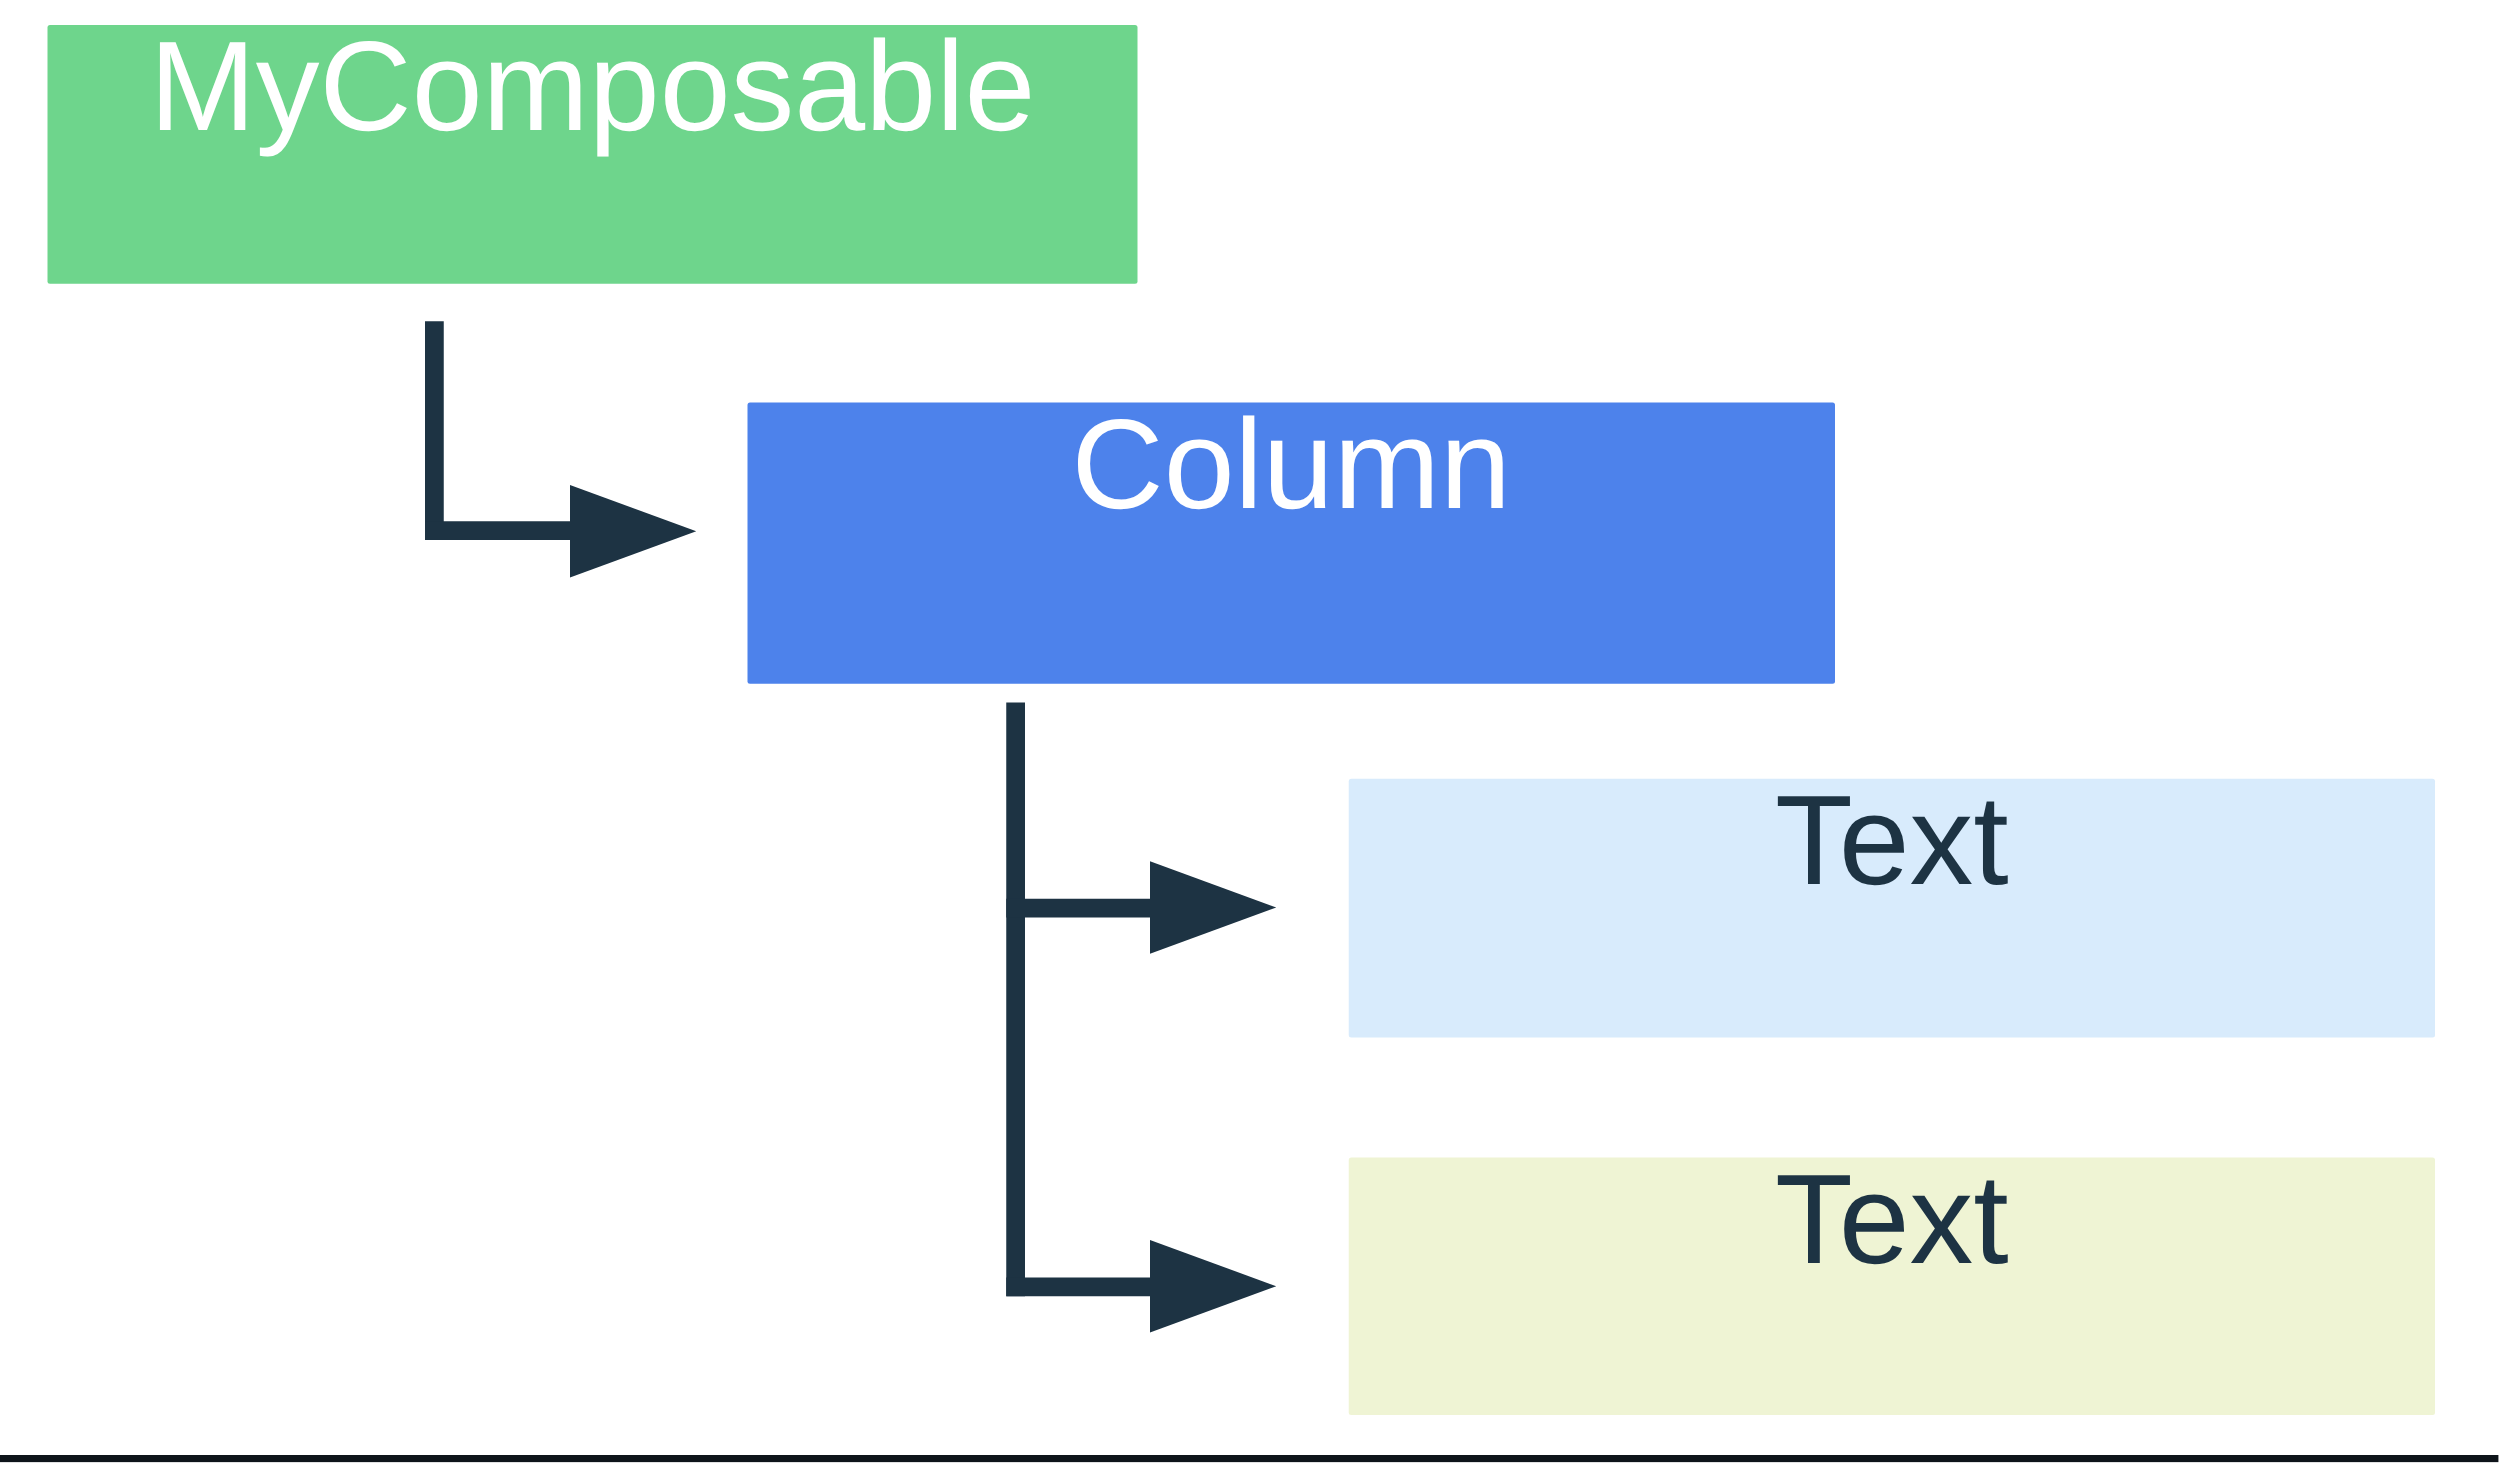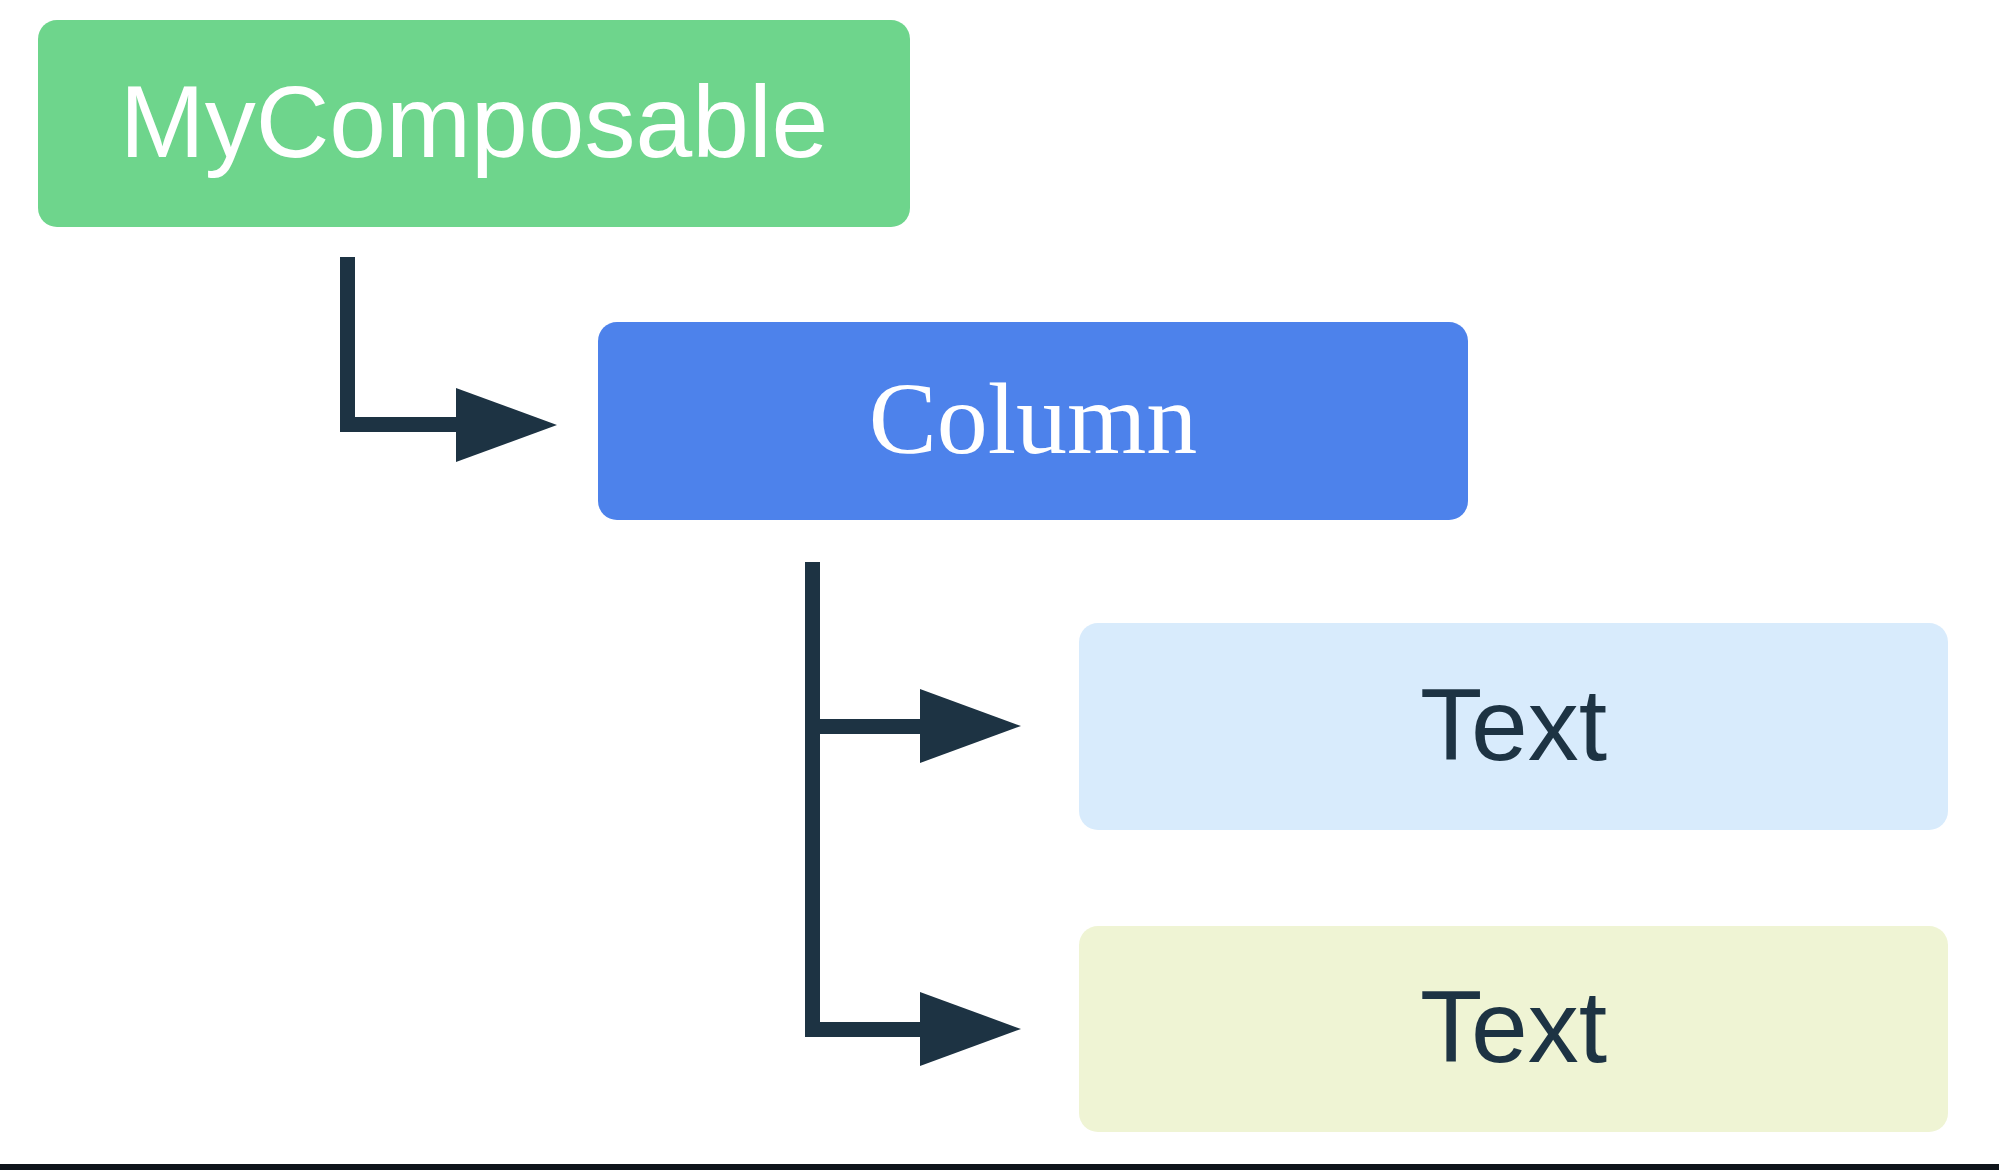--- a/index.html
+++ b/index.html
@@ -10,34 +10,33 @@
   }
   .stage {
     position: relative;
     width: 1999px;
     height: 1170px;
     background: var(--bg, #ffffff);
     overflow: hidden;
   }
   .node {
     position: absolute;
-    border-radius: 19px;
+    border-radius: 2px;
     display: flex;
-    align-items: center;
     justify-content: center;
   }
   .node-label {
     font-size: 102px;
     line-height: 1;
     font-weight: 400;
     white-space: nowrap;
     transform: translateY(-2px);
   }
   .n0 { left: 38px;   top: 20px;  width: 872px; height: 207px; }
-  .n1 { left: 598px;  top: 322px; width: 870px; height: 198px; font-family: Liberation Serif, serif; }
+  .n1 { left: 598px;  top: 322px; width: 870px; height: 225px; }
   .n2 { left: 1079px; top: 623px; width: 869px; height: 207px; }
   .n3 { left: 1079px; top: 926px; width: 869px; height: 206px; }
 
   .edge-seg {
     position: absolute;
     background: var(--arrow, #1d3343);
   }
   
   .e1-v { left: 340px; top: 257px;  width: 15px;  height: 175px; }
   .e1-h { left: 340px; top: 417px;  width: 117px; height: 15px; }

